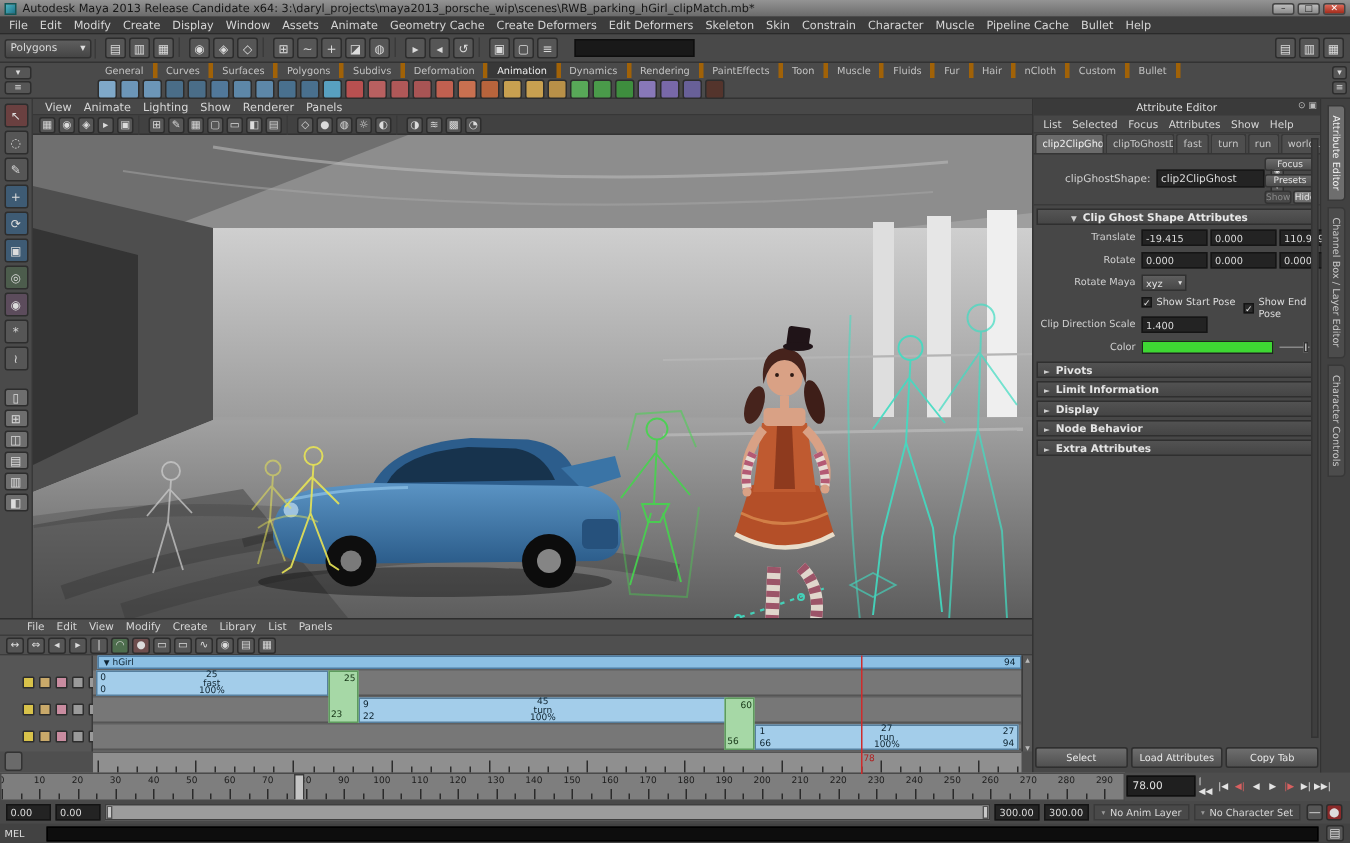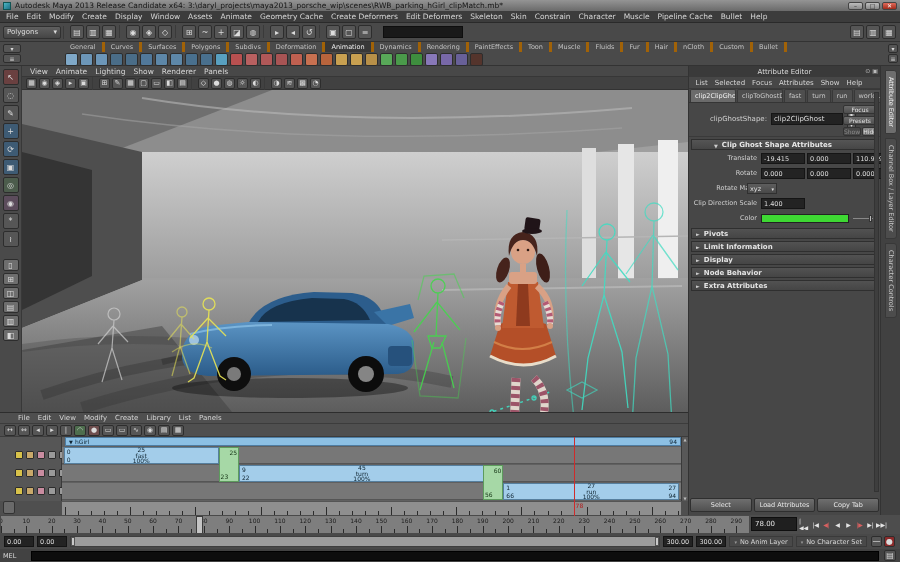--- a/index.html
+++ b/index.html
@@ -64,21 +64,21 @@
 .ae-sbtn.dim{color:#8a8a8a;background:#484848}
 .ae-sbtn.lit{background:linear-gradient(#8a8a8a,#6a6a6a)}
 .ae-section{height:11px;margin:2px 2px 0 2px;background:linear-gradient(#555,#464646);border:1px solid #2f2f2f;display:flex;align-items:flex-end;font-size:7px;color:#e8e8e8;font-weight:bold;padding-left:22px}
 .ae-section::before{content:"▼";font-size:5px;margin-right:4px;color:#ccc}
 .ae-colsec{display:block;height:11px;margin:2px 2px 0 2px;background:linear-gradient(#525252,#454545);border:1px solid #2f2f2f;font-size:7px;color:#e4e4e4;font-weight:bold;padding-left:4px;line-height:10px}
 .ae-colsec::before{content:"►";font-size:5px;margin-right:4px;color:#ccc}
 .ae-row{position:relative;height:13px;margin-top:2px}
 .ae-label{position:absolute;left:0;top:2px;width:68px;text-align:right;font-size:6.5px;color:#d0d0d0}
 .ae-fields{position:absolute;left:72px;top:1px;display:flex;gap:2px}
 .ae-num{width:44px;height:11px;background:#232323;border:1px solid #151515;color:#ddd;font-size:6.5px;padding:0 2px;font-family:"DejaVu Sans",sans-serif}
-#ae-rorder{position:absolute;left:58px;top:1px;width:30px;height:11px;background:linear-gradient(#5e5e5e,#484848);border:1px solid #303030;font-size:6.5px;color:#e0e0e0;display:flex;align-items:center;justify-content:space-between;padding:0 2px}
+#ae-rorder{position:absolute;left:72px;top:1px;width:30px;height:11px;background:linear-gradient(#5e5e5e,#484848);border:1px solid #303030;font-size:6.5px;color:#e0e0e0;display:flex;align-items:center;justify-content:space-between;padding:0 2px}
 #ae-rorder::after{content:"▾";font-size:5px}
 .chk{display:inline-flex;align-items:center;font-size:6.5px;color:#dcdcdc}
 .chk .box{width:7px;height:7px;background:#2a2a2a;border:1px solid #141414;margin-right:3px;color:#e8e8e8;font-size:6px;line-height:7px;text-align:center}
 .chk .box::before{content:"✓"}
 #ae-color-swatch{position:absolute;left:72px;top:2px;width:88px;height:9px;border:1px solid #222}
 #ae-color-slider{position:absolute;left:164px;top:6px;width:20px;height:1px;background:#888}
 #ae-color-handle{position:absolute;left:180px;top:3px;width:3px;height:7px;background:#bbb;border:1px solid #333}
 #ae-bottom{position:absolute;left:688px;top:497px;width:193px;height:16px;display:flex;gap:2px;padding:1px 2px}
 .ae-btn{flex:1;background:linear-gradient(#6e6e6e,#505050);border:1px solid #2f2f2f;border-radius:2px;color:#e8e8e8;font-size:6.5px;display:flex;align-items:center;justify-content:center}
 #ae-scroll{position:absolute;left:874px;top:92px;width:5px;height:400px;background:#3e3e3e;border:1px solid #333}
@@ -515,20 +515,30 @@
       <input class="ae-num" value="0.000" style="">
       <input class="ae-num" value="0.000" style="">
     </span>
   </div>
   <div class="ae-row">
     <span class="ae-label">Rotate Maya</span>
     <span id="ae-rorder">
       <span>xyz</span>
     </span>
   </div>
+  <div class="ae-row" style="height:11px">
+    <span class="chk" style="position:absolute;left:72px">
+      <span class="box"></span>
+      <span>Show Start Pose</span>
+    </span>
+    <span class="chk" style="position:absolute;left:140px">
+      <span class="box"></span>
+      <span>Show End Pose</span>
+    </span>
+  </div>
   <div class="ae-row">
     <span class="ae-label">Clip Direction Scale</span>
     <span class="ae-fields">
       <input class="ae-num" value="1.400" style="">
     </span>
   </div>
   <div class="ae-row">
     <span class="ae-label">Color</span>
     <span id="ae-color-swatch" style="background: rgb(62, 216, 51);"></span>
     <span id="ae-color-slider"></span>

